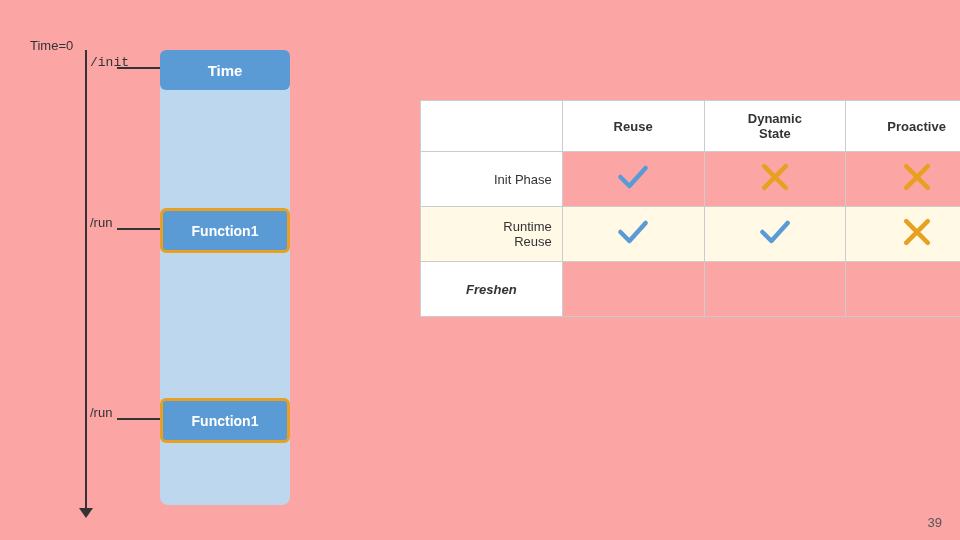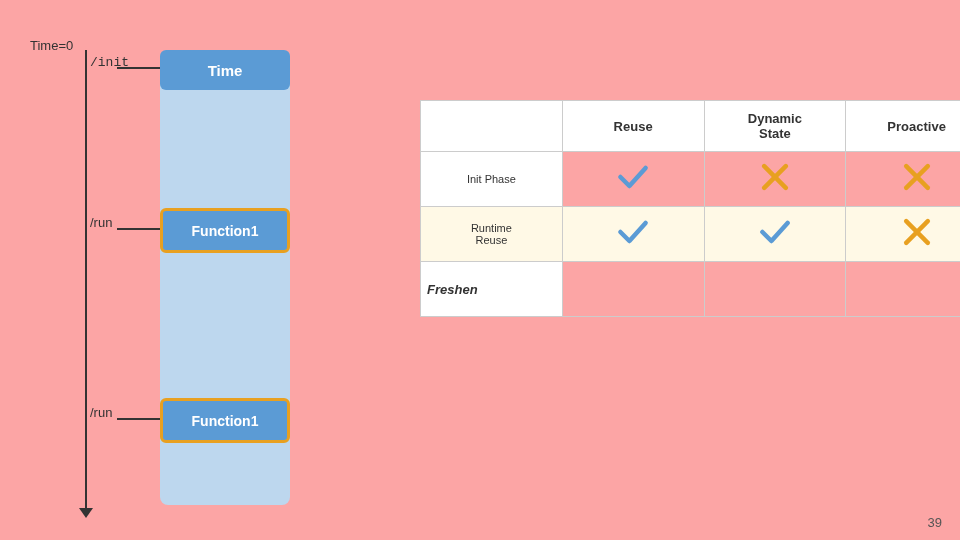--- a/index.html
+++ b/index.html
@@ -247,33 +247,33 @@
     .col-header {
       font-size: 13px;
       font-weight: bold;
       color: #333;
       padding: 10px 8px;
       background: #fff;
       width: 120px;
     }
 
     .row-header {
-      font-size: 11px;
+      font-size: 13px;
       color: #333;
       padding: 8px 10px;
-      text-align: center;
+      text-align: right;
       background: #fff;
       width: 110px;
     }
 
     .row-header-italic {
       font-size: 13px;
       color: #333;
-      padding: 8px 6px;
-      text-align: left;
+      padding: 8px 14px;
+      text-align: center;
       font-style: italic;
       font-weight: bold;
       background: #fff;
       width: 110px;
     }
 
     .cell {
       width: 120px;
       height: 55px;
       text-align: center;

